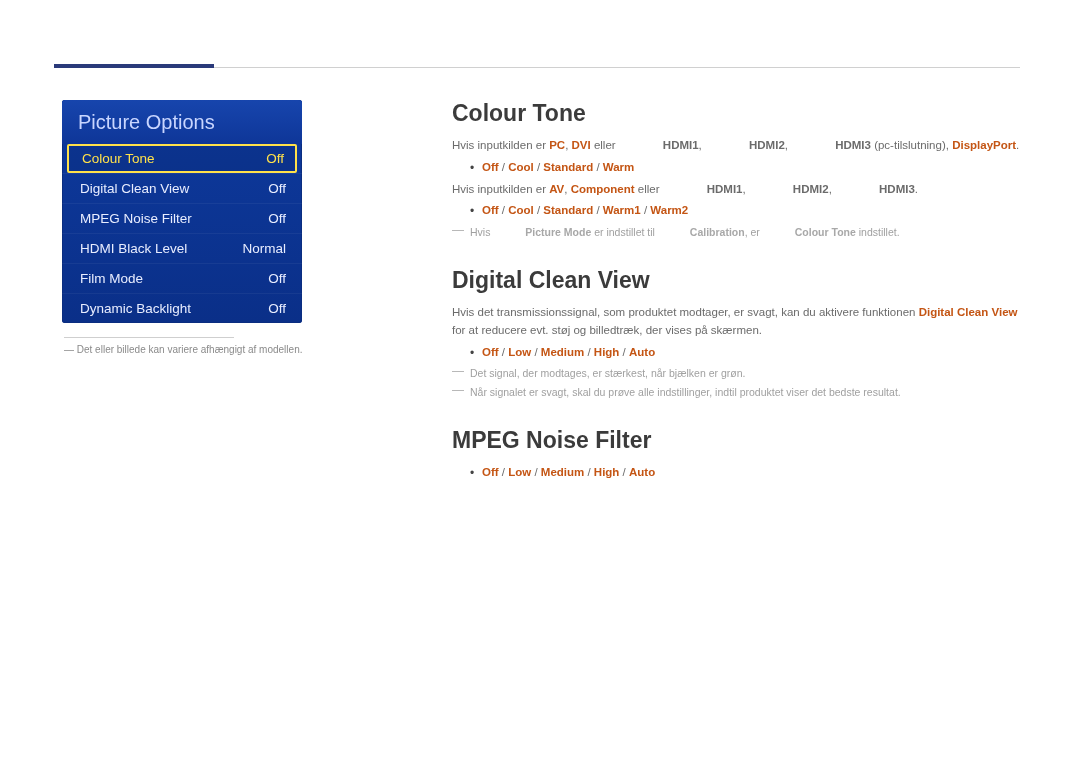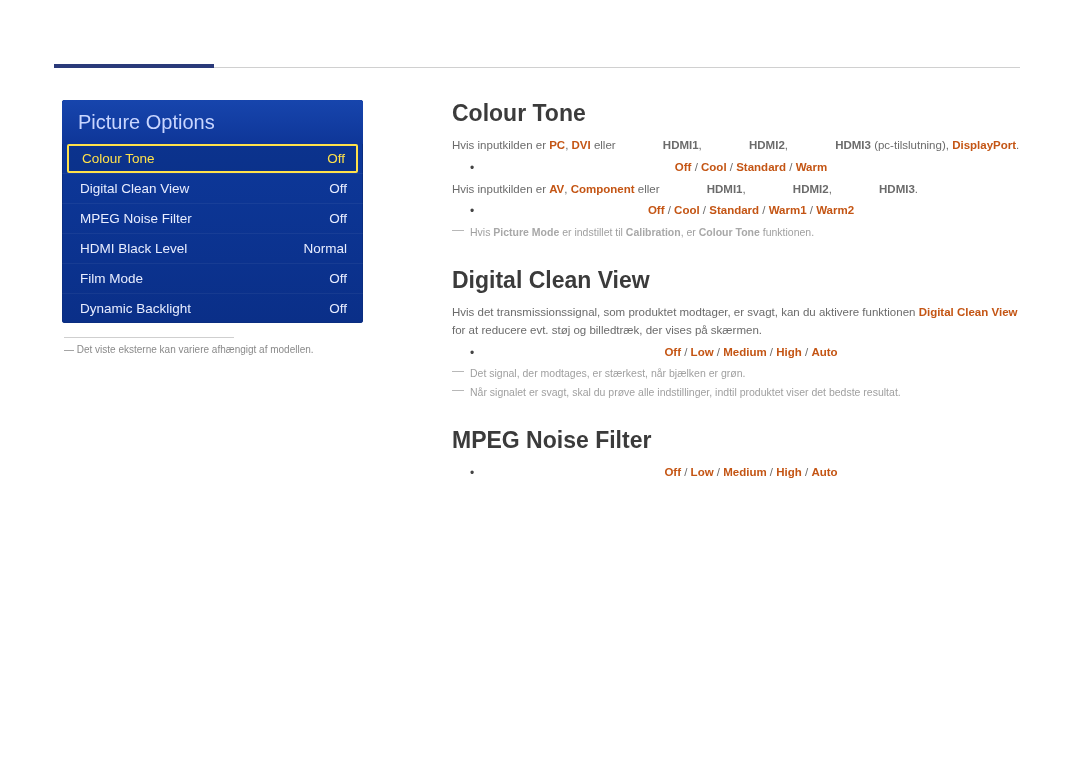--- a/index.html
+++ b/index.html
@@ -34,21 +34,21 @@
     right: 60px;
     display: flex;
   }
   
   .left-col {
     width: 300px;
     flex: 0 0 300px;
     margin-left: 8px;
   }
   .menu {
-    width: 301px;
+    width: 240px;
     border-radius: 3px;
     overflow: hidden;
     background: linear-gradient(#0e3a9e 0%, #0a2f88 100%);
     box-shadow: 0 0 0 1px #0a2d80 inset;
   }
   .menu-title {
     padding: 11px 16px 10px;
     font-size: 20px;
     font-weight: 500;
     color: #c9d6ff;
@@ -103,21 +103,20 @@
     line-height: 1.55;
     margin-bottom: 3px;
   }
   .bullet {
     font-size: 11.5px;
     color: #6b6b6b;
     line-height: 1.55;
     padding-left: 30px;
     position: relative;
     margin: 4px 0 4px 0;
-    text-align: center;
   }
   .bullet::before {
     content: "•";
     position: absolute;
     left: 18px;
     top: 0;
     color: #444;
     font-size: 12px;
   }
   .dash-note {
@@ -133,21 +132,21 @@
     left: 0;
     top: -2px;
     width: 12px;
     height: 1px;
     border-top: 1px solid #b8b8b8;
     display: inline-block;
     margin-top: 8px;
   }
   .bold-colour { color: #c45514; font-weight: 700; }
   .bold-grey { color: #6b6b6b; font-weight: 600; padding-left: 44px; }
-  .lightbold { color: #a8a8a8; font-weight: 600; }
+  .lightbold { color: #a8a8a8; font-weight: 600; margin-left: 32px; }
 </style>
 </head>
 <body>
 
 <div class="header-rule"></div>
 <div class="header-accent"></div>
 
 <div class="page">
 
   <div class="left-col">
@@ -175,21 +174,21 @@
         <span class="menu-value">Off</span>
       </div>
       <div class="menu-item">
         <span>Dynamic Backlight</span>
         <span class="menu-value">Off</span>
       </div>
     </div>
     <div class="footnote-rule"></div>
     <div class="footnote">
       <span>―</span>
-      <span>Det viste eksterne kan variere afhængigt af modellen.</span>
+      <span>Det eller billede kan variere afhængigt af modellen.</span>
     </div>
   </div>
 
   <div class="right-col">
 
     <div class="section">
       <div class="h2">Colour Tone</div>
 
       <div class="para">
         <span>Hvis inputkilden er </span><span class="bold-colour">PC</span><span>, </span><span class="bold-colour">DVI</span><span> eller </span><span class="bold-grey">HDMI1</span><span>, </span><span class="bold-grey">HDMI2</span><span>, </span><span class="bold-grey">HDMI3</span><span> (pc-tilslutning), </span><span class="bold-colour">DisplayPort</span><span>.</span>
@@ -202,21 +201,21 @@
       <div class="para">
         <span>Hvis inputkilden er </span><span class="bold-colour">AV</span><span>, </span><span class="bold-colour">Component</span><span> eller </span><span class="bold-grey">HDMI1</span><span>, </span><span class="bold-grey">HDMI2</span><span>, </span><span class="bold-grey">HDMI3</span><span>.</span>
       </div>
 
       <div class="bullet">
         <span class="bold-colour">Off</span><span> / </span><span class="bold-colour">Cool</span><span> / </span><span class="bold-colour">Standard</span><span> / </span><span class="bold-colour">Warm1</span><span> / </span><span class="bold-colour">Warm2</span>
       </div>
 
       <div class="dash-note">
         <span class="dash"></span>
-        <span>Hvis </span><span class="lightbold">Picture Mode</span><span> er indstillet til </span><span class="lightbold">Calibration</span><span>, er </span><span class="lightbold">Colour Tone</span><span> funktionen.</span>
+        <span>Hvis </span><span class="lightbold">Picture Mode</span><span> er indstillet til </span><span class="lightbold">Calibration</span><span>, er </span><span class="lightbold">Colour Tone</span><span> indstillet.</span>
       </div>
 
     </div>
 
     <div class="section">
       <div class="h2">Digital Clean View</div>
       <div class="para">
         <span>Hvis det transmissionssignal, som produktet modtager, er svagt, kan du aktivere funktionen </span><span class="bold-colour">Digital Clean View</span><span> for at reducere evt. støj og billedtræk, der vises på skærmen.</span>
       </div>
       <div class="bullet">

